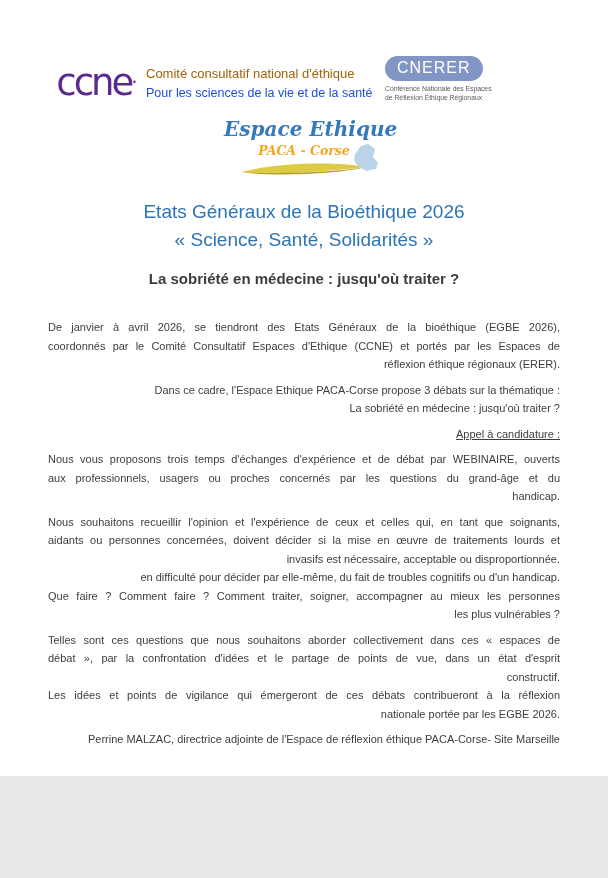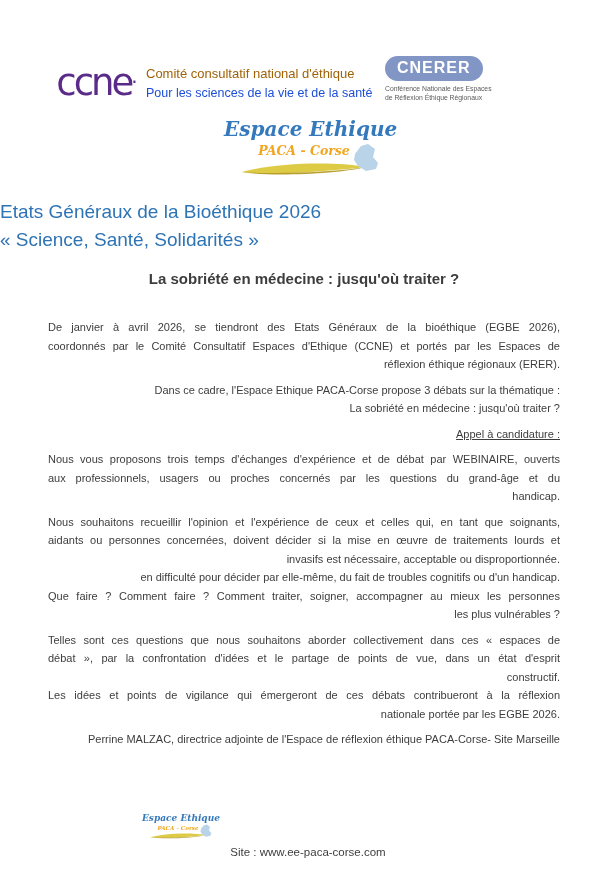--- a/index.html
+++ b/index.html
@@ -1,34 +1,34 @@
 <!DOCTYPE html>
 <html><head>
 <meta charset="utf-8">
 <style>
   html,body{margin:0;padding:0;background:#e9e9e9;}
   .page{
-    width:608px;height:878px;background:#ffffff;position:relative;
+    width:608px;height:776px;background:#ffffff;position:relative;
     margin:0 auto;font-family:"Liberation Sans",sans-serif;overflow:hidden;
     box-shadow:0 0 4px rgba(0,0,0,.25);
   }
   
   .ccne{position:absolute;left:56px;top:52px;display:flex;align-items:center;}
   .ccne-mark{
     color:#5b2b8a;font-family:"DejaVu Sans",sans-serif;font-size:37px;
     letter-spacing:-3px;line-height:60px;width:82px;text-align:center;
   }
   .ccne-mark .dot{font-size:20px;vertical-align:6px;letter-spacing:0;}
   .ccne-text{margin-left:8px;padding-top:2px;}
   .ccne-title{color:#a16207;font-weight:normal;font-size:13px;line-height:17px;}
   .ccne-sub{color:#1d4ed8;font-size:12.5px;line-height:17px;margin-top:3px;}
 
   .cnerer{position:absolute;left:385px;top:56px;width:130px;}
   .cnerer-badge{
-    background:#8296c6;color:#ffffff;font-weight:bold;font-size:16px;
+    background:#8296c6;color:#ffffff;font-weight:normal;font-size:16px;
     letter-spacing:1px;padding:3px 12px 4px 12px;border-radius:13px;
     display:inline-block;
   }
   .cnerer-sub{font-size:6.8px;color:#5a5a5a;line-height:8.5px;margin-top:4px;}
 
   
   .ee-logo{position:absolute;width:160px;text-align:center;}
   .ee-main{left:224px;top:116px;}
   .ee-small{left:142px;top:812px;transform:scale(0.45);transform-origin:top left;}
   .ee-name{
@@ -37,21 +37,21 @@
   }
   .ee-region{
     font-family:"DejaVu Serif",serif;font-style:italic;font-weight:bold;
     color:#f2a51e;font-size:12.5px;line-height:16px;margin-top:1px;
   }
   .ee-swoosh{margin-top:2px;}
   .ee-map{position:absolute;right:2px;top:26px;}
 
   
   .doc-title{
-    position:absolute;left:0;top:198px;width:608px;
+    position:absolute;left:0;top:198px;width:608px;text-align:center;
     color:#2e74b5;font-size:19px;line-height:28px;font-weight:400;
   }
   .doc-subtitle{
     position:absolute;left:0;top:268px;width:608px;text-align:center;
     color:#3d3d3d;font-size:15px;font-weight:bold;line-height:22px;
   }
 
   
   .body-text{
     position:absolute;left:48px;top:318px;width:512px;

